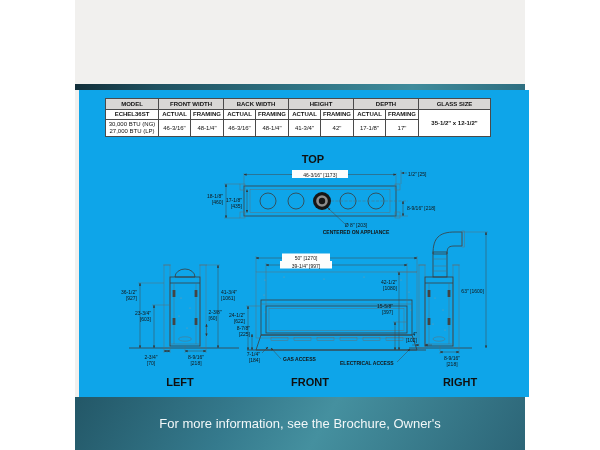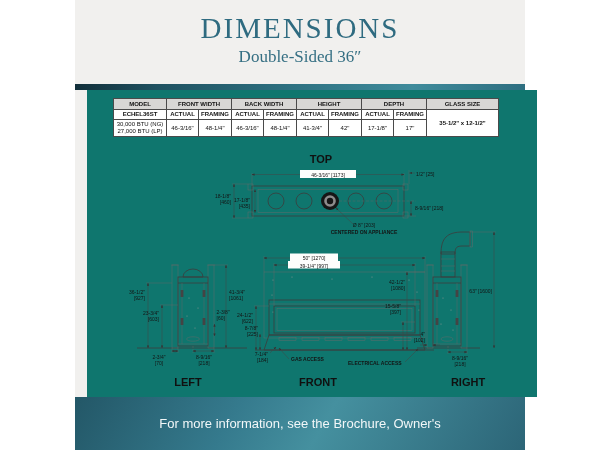--- a/index.html
+++ b/index.html
@@ -5,21 +5,21 @@
   html,body{margin:0;padding:0;}
   body{width:600px;height:450px;position:relative;background:#ffffff;overflow:hidden;
        font-family:"Liberation Sans",sans-serif;}
   .card{position:absolute;left:75px;top:0;width:450px;height:450px;background:#f1f0ee;}
   .header{position:absolute;top:0;left:0;width:450px;height:84px;text-align:center;}
   .title{margin:0;padding-top:12px;font-family:"Liberation Serif",serif;font-weight:500;
          font-size:29px;letter-spacing:2px;color:#2f6b80;}
   .subtitle{margin:2px 0 0 0;font-family:"Liberation Serif",serif;font-size:17px;color:#356f83;}
   .divider{position:absolute;top:84px;left:0;width:450px;height:6px;
            background:linear-gradient(90deg,#122f3a 0%,#1f5160 18%,#2e7181 48%,#3f8b9b 75%,#2e6e80 100%);}
-  .diagram-area{position:absolute;top:90px;left:12px;width:450px;height:307px;background:#0f766e;}
+  .diagram-area{position:absolute;top:90px;left:4px;width:450px;height:307px;background:#0ea5e9;}
   .spec-table{position:absolute;left:26px;top:8px;border-collapse:collapse;table-layout:fixed;}
   .spec-table th,.spec-table td{border:1px solid #4a4a4a;text-align:center;vertical-align:middle;
         padding:0;font-size:6px;line-height:1.15;color:#111;}
   .spec-table th{background:#d8d7d5;font-weight:bold;height:10px;}
   .row-sub td{height:9px;font-weight:bold;background:#fff;}
   .row-val td{height:16px;background:#fff;font-weight:normal;}
   .model-name{font-weight:bold;}
   .btu{font-size:5.5px;line-height:1.2;}
   .glass-cell{font-size:6px;}
   svg{position:absolute;left:0;top:50px;}
@@ -34,24 +34,20 @@
   .footer{position:absolute;top:397px;left:0;width:450px;height:53px;
           background:linear-gradient(120deg,#235767 0%,#357a8d 35%,#45909f 55%,#2c6577 100%);
           display:flex;align-items:center;justify-content:center;text-align:left;}
   .footer-text{color:#f2f7f8;font-size:13px;line-height:19px;}
 </style>
 </head>
 <body>
 
 <div class="card">
 
-  <div class="header">
-    <h1 class="title">DIMENSIONS</h1>
-    <div class="subtitle">Double-Sided 36″</div>
-  </div>
   <div class="divider"></div>
 
   <div class="diagram-area">
 
     <table class="spec-table">
       <colgroup>
         <col style="width:53px">
           <col style="width:32px">
           <col style="width:33px">
         <col style="width:32px">

